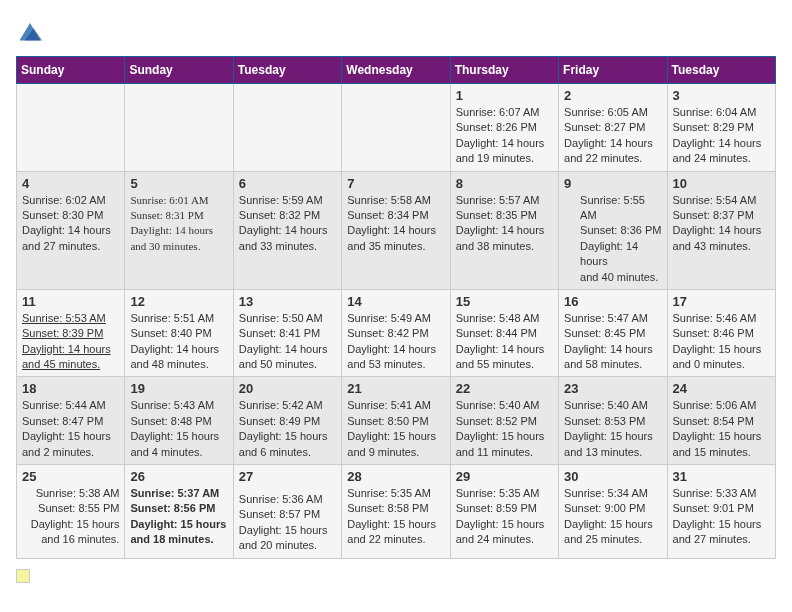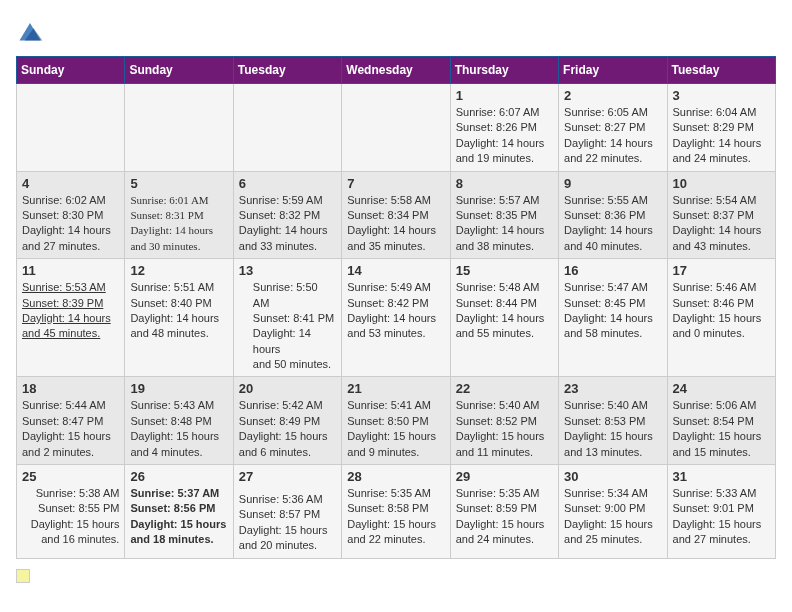--- a/index.html
+++ b/index.html
@@ -202,21 +202,21 @@
         </td>
         <td>
           <span class="day-number">8</span>
           <div class="day-info" style="white-space: pre-line;">Sunrise: 5:57 AM
 Sunset: 8:35 PM
 Daylight: 14 hours
 and 38 minutes.</div>
         </td>
         <td>
           <span class="day-number">9</span>
-          <div class="day-info" style="white-space: pre-line;">Sunrise: 5:55 AM
+          <div class="day-info" style="white-space: pre-line; margin-left: 16px;">Sunrise: 5:55 AM
 Sunset: 8:36 PM
 Daylight: 14 hours
 and 40 minutes.</div>
         </td>
         <td>
           <span class="day-number">10</span>
           <div class="day-info" style="white-space: pre-line;">Sunrise: 5:54 AM
 Sunset: 8:37 PM
 Daylight: 14 hours
 and 43 minutes.</div>
@@ -232,21 +232,21 @@
         </td>
         <td>
           <span class="day-number">12</span>
           <div class="day-info" style="white-space: pre-line;">Sunrise: 5:51 AM
 Sunset: 8:40 PM
 Daylight: 14 hours
 and 48 minutes.</div>
         </td>
         <td>
           <span class="day-number">13</span>
-          <div class="day-info" style="white-space: pre-line; margin-left: 14px;">Sunrise: 5:50 AM
+          <div class="day-info" style="white-space: pre-line;">Sunrise: 5:50 AM
 Sunset: 8:41 PM
 Daylight: 14 hours
 and 50 minutes.</div>
         </td>
         <td>
           <span class="day-number">14</span>
           <div class="day-info" style="white-space: pre-line;">Sunrise: 5:49 AM
 Sunset: 8:42 PM
 Daylight: 14 hours
 and 53 minutes.</div>

